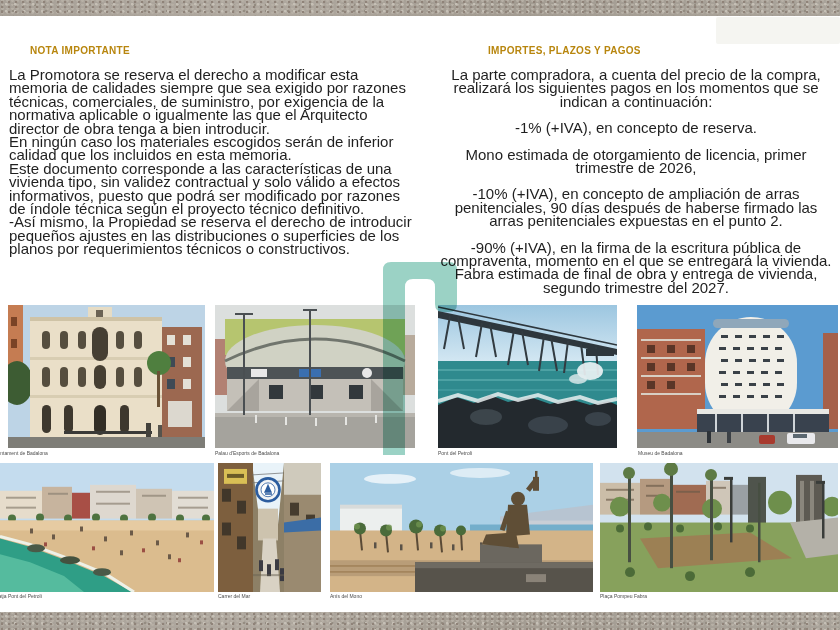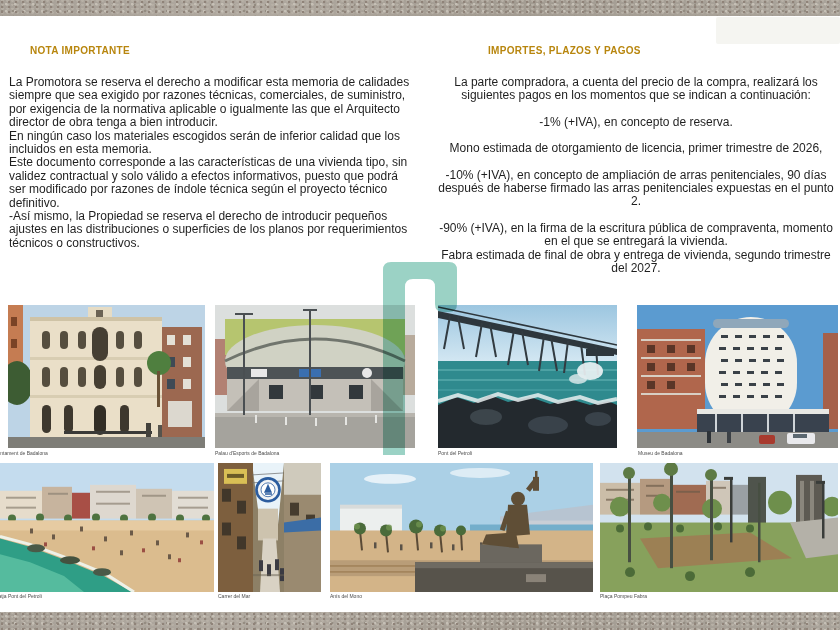--- a/index.html
+++ b/index.html
@@ -24,22 +24,22 @@
   .corner-shade{position:absolute;left:716px;top:17px;width:124px;height:27px;background:#f5f5f1;border-radius:2px;}
 
   .section-title{
     position:absolute;top:45px;margin:0;
     font-size:10px;font-weight:bold;letter-spacing:.3px;color:#b8860e;
   }
   #title-left{left:30px;}
   #title-right{left:452px;margin-left:36px;}
 
   .col{
-    position:absolute;top:76px;
-    font-size:12px;line-height:13.4px;color:#1f1f1f;
+    position:absolute;top:68px;
+    font-size:15px;line-height:13.4px;color:#1f1f1f;
   }
   #col-left{left:9px;width:404px;}
   #col-right{left:437px;width:398px;text-align:center;}
   #col-left p{margin:0;}
   #col-right p{margin:0 0 13px 0;}
   .note-line{display:block;}
   b{font-weight:normal;}
 
   figure{position:absolute;margin:0;overflow:hidden;background:#e8e8e8;}
   figure svg{display:block;width:100%;height:100%;}

